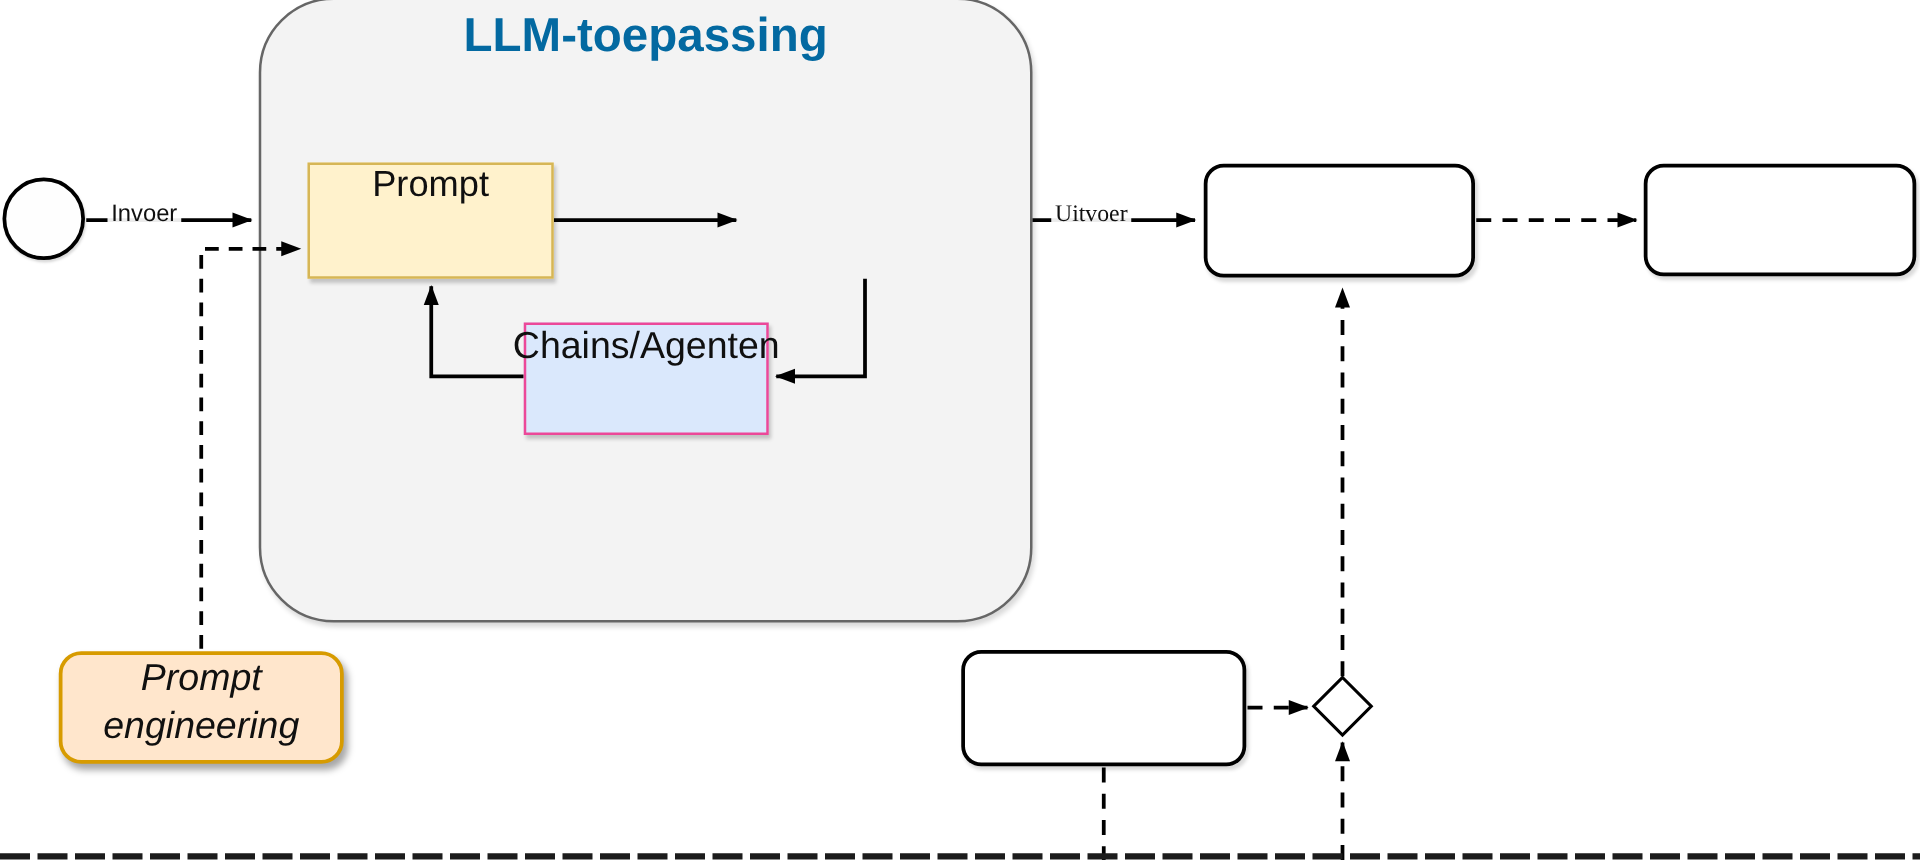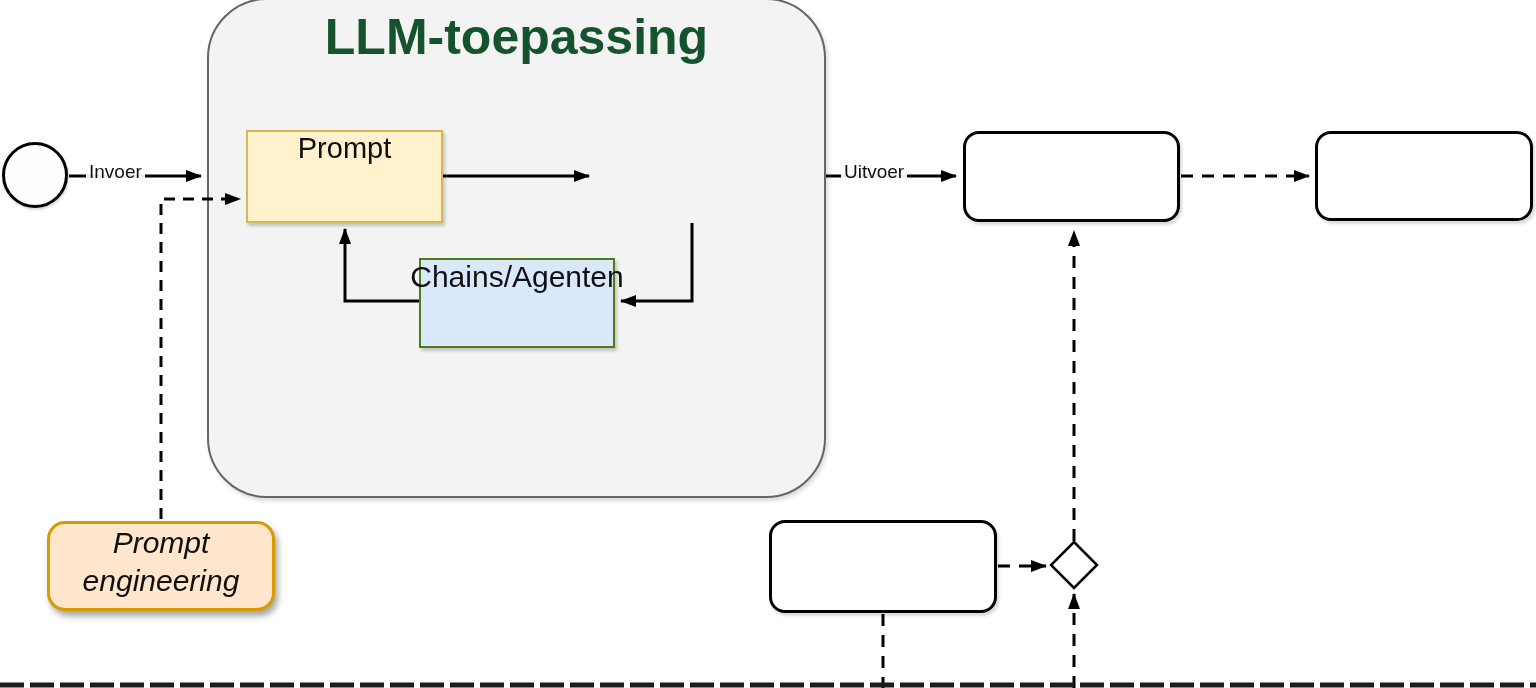--- a/index.html
+++ b/index.html
@@ -12,37 +12,37 @@
   
   .container-box {
     position:absolute; left:207px; top:-2px; width:619px; height:500px;
     box-sizing:border-box;
     background:#f3f3f3; border:2px solid #666666; border-radius:60px;
     box-shadow:2px 3px 4px rgba(0,0,0,0.15);
     z-index:1;
   }
   .container-title {
     margin-top:8px; text-align:center;
-    font-size:50px; font-weight:bold; color:#14532d;
+    font-size:38px; font-weight:bold; color:#0369a1;
   }
 
   
   .node {
     position:absolute; box-sizing:border-box; z-index:10;
     display:flex; justify-content:center;
     font-size:29px; color:#101010; text-align:center;
   }
   .prompt   { left:246px; top:130px; width:197px; height:93px;
               background:#fff2cc; border:2px solid #d6b656;
               box-shadow:2px 3px 3px rgba(0,0,0,0.2); }
   .llm      { left:595px; top:130px; width:195px; height:93px;
               background:#d5e8d4; border:2px solid #82b366;
               box-shadow:2px 3px 3px rgba(0,0,0,0.2); }
   .chains   { left:419px; top:258px; width:196px; height:90px;
-              background:#dae8fc; border:2px solid #4d7c0f;
+              background:#dae8fc; border:2px solid #ec4899;
               font-size:30px; white-space:nowrap;
               box-shadow:2px 3px 3px rgba(0,0,0,0.2); }
   .white-box{ background:#ffffff; border:3px solid #000000; border-radius:16px;
               box-shadow:2px 3px 3px rgba(0,0,0,0.15); }
   .output-box   { left:963px;  top:131px; width:217px; height:91px; }
   .followup-box { left:1315px; top:131px; width:218px; height:90px; }
   .feedback-box { left:769px;  top:520px; width:228px; height:93px; }
   .pe-box   { left:47px; top:521px; width:228px; height:90px;
               background:#ffe6cc; border:3px solid #d79b00; border-radius:18px;
               font-style:italic; font-size:30px; line-height:38px;
@@ -52,21 +52,21 @@
               background:#fefefe; border:3px solid #000000; border-radius:50%;
               box-shadow:1px 2px 2px rgba(0,0,0,0.15); }
 
   
   .edge-label {
     position:absolute; z-index:20;
     font-size:19px; color:#101010;
     background:rgba(255,255,255,0.92); padding:0 3px;
   }
   .invoer-label  { left:86px;  top:161px; }
-  .uitvoer-label { left:841px; top:161px; }
+  .uitvoer-label { left:841px; top:161px;font-family:Liberation Serif, serif; }
 
   
   svg.edges { position:absolute; left:0; top:0; z-index:5; }
 </style>
 </head>
 <body>
 
 <div class="canvas">
 
   <div class="container-box">

